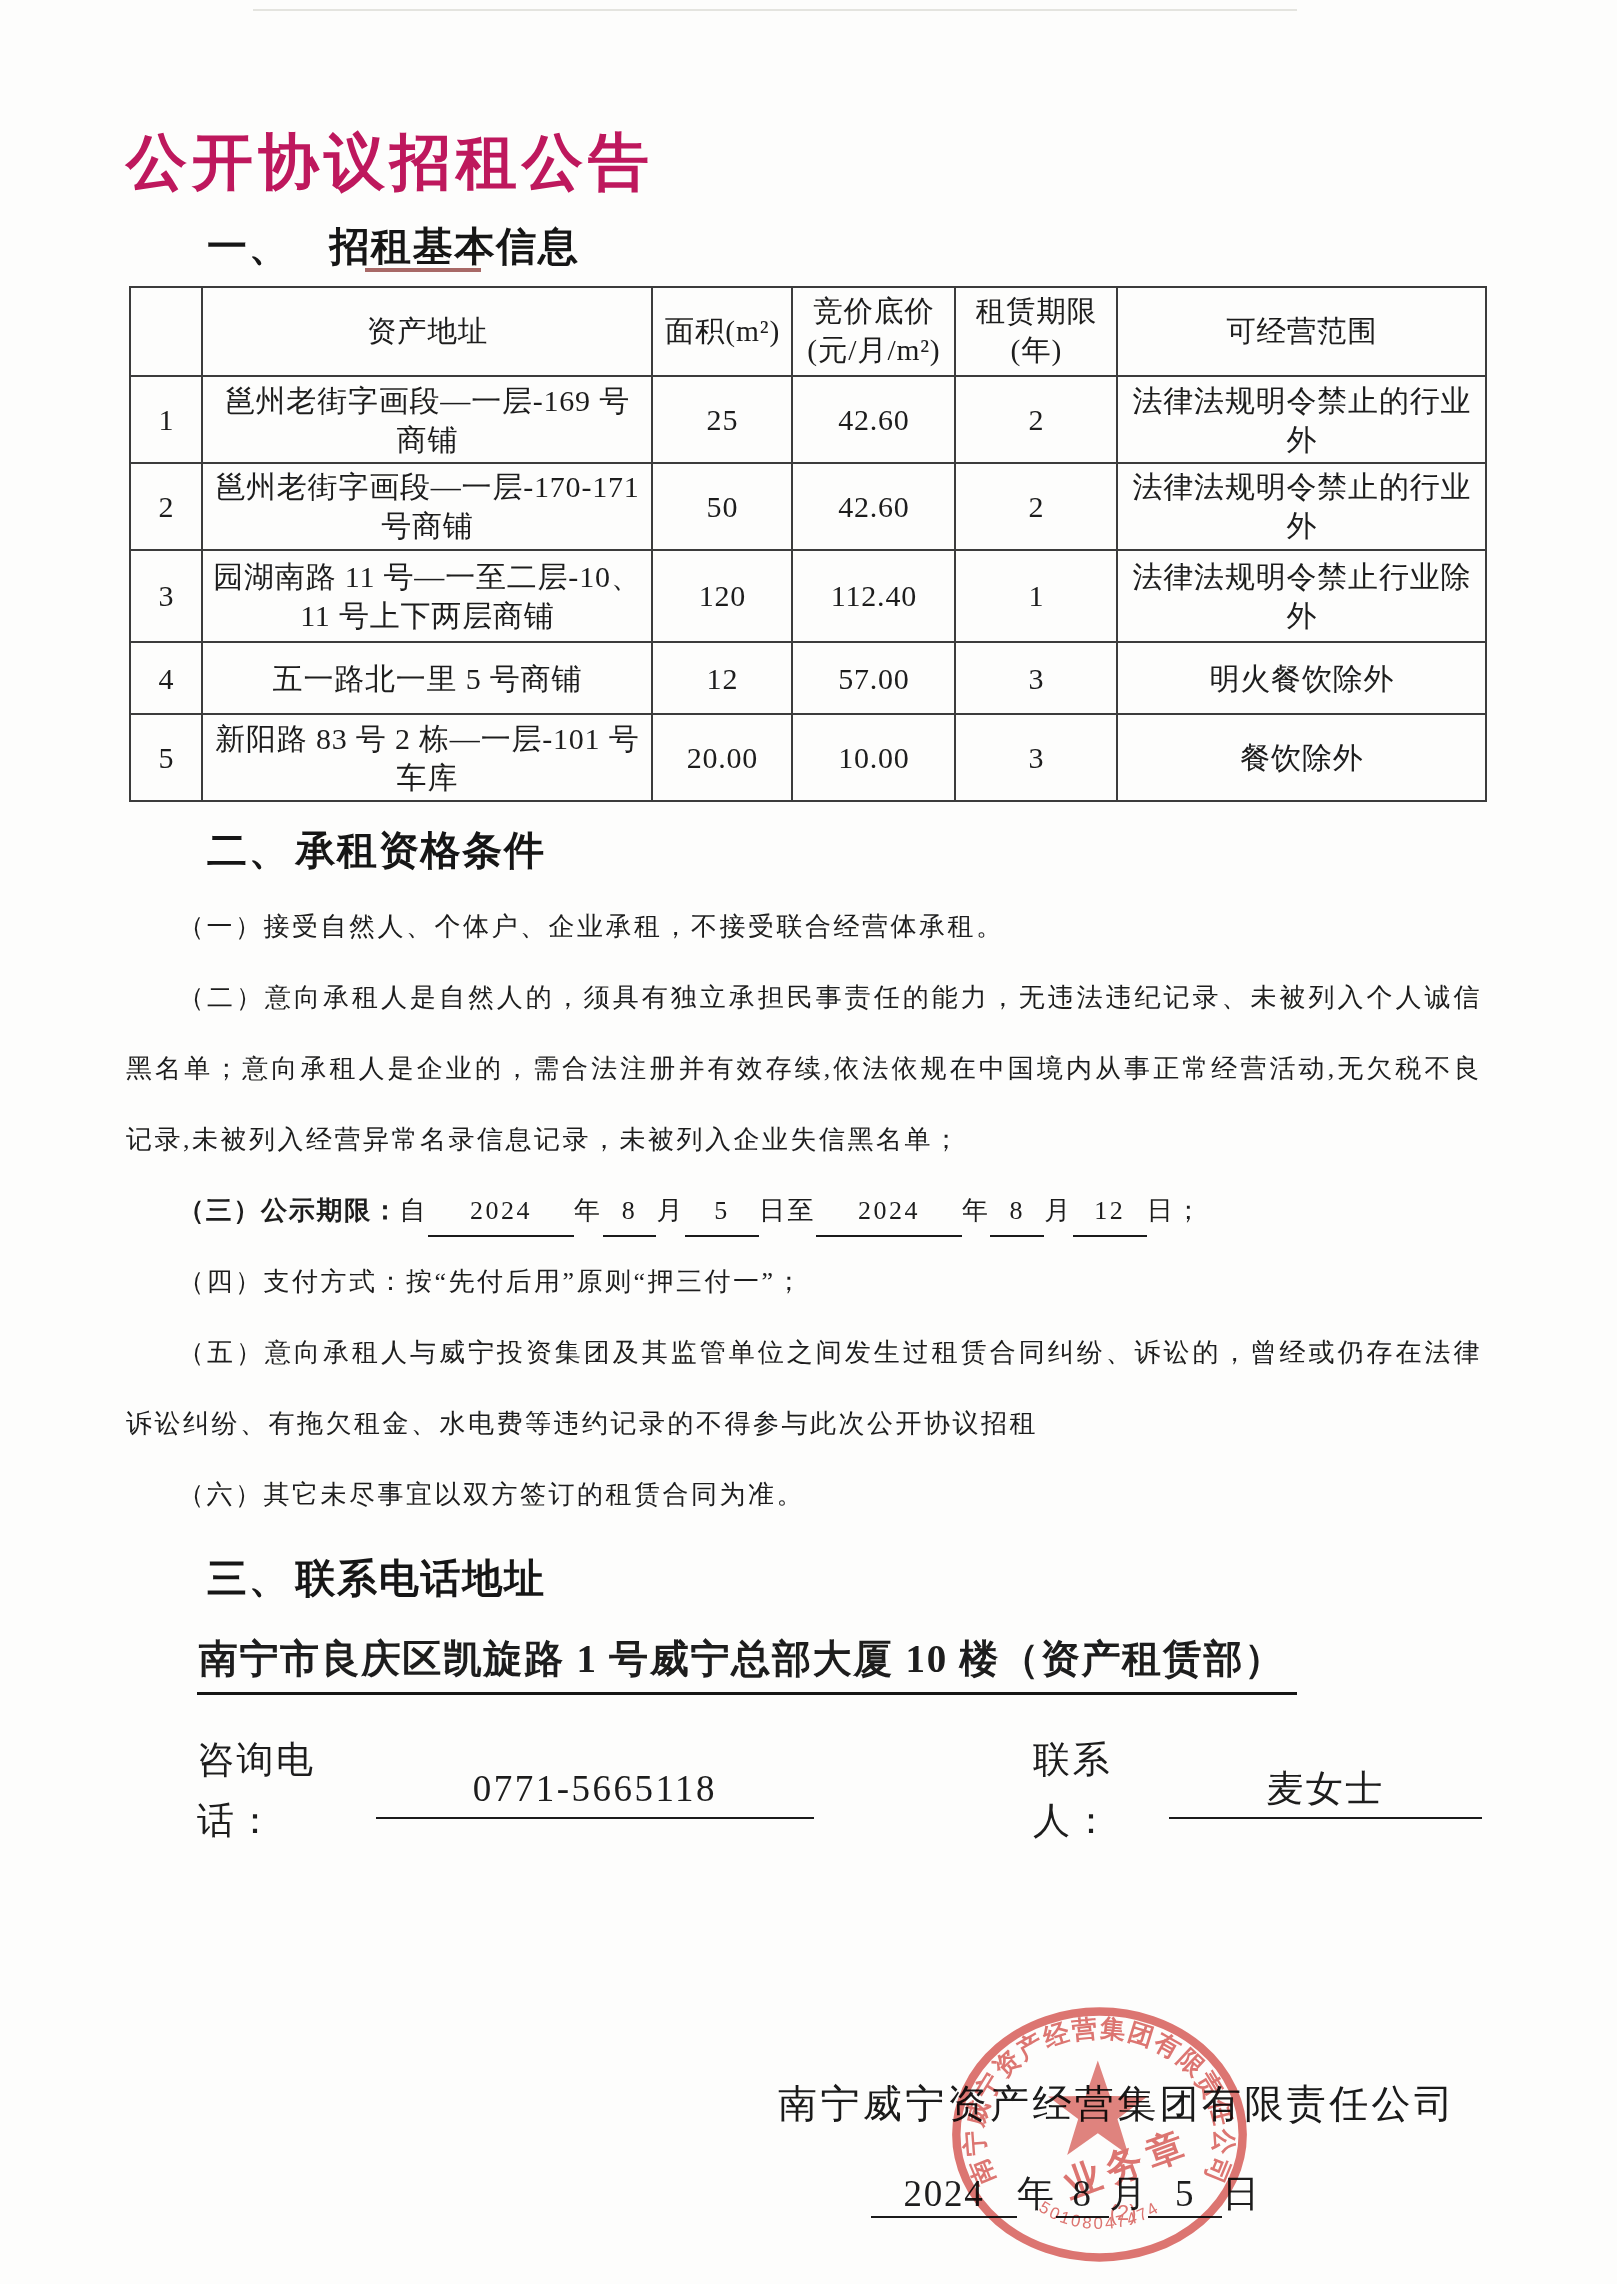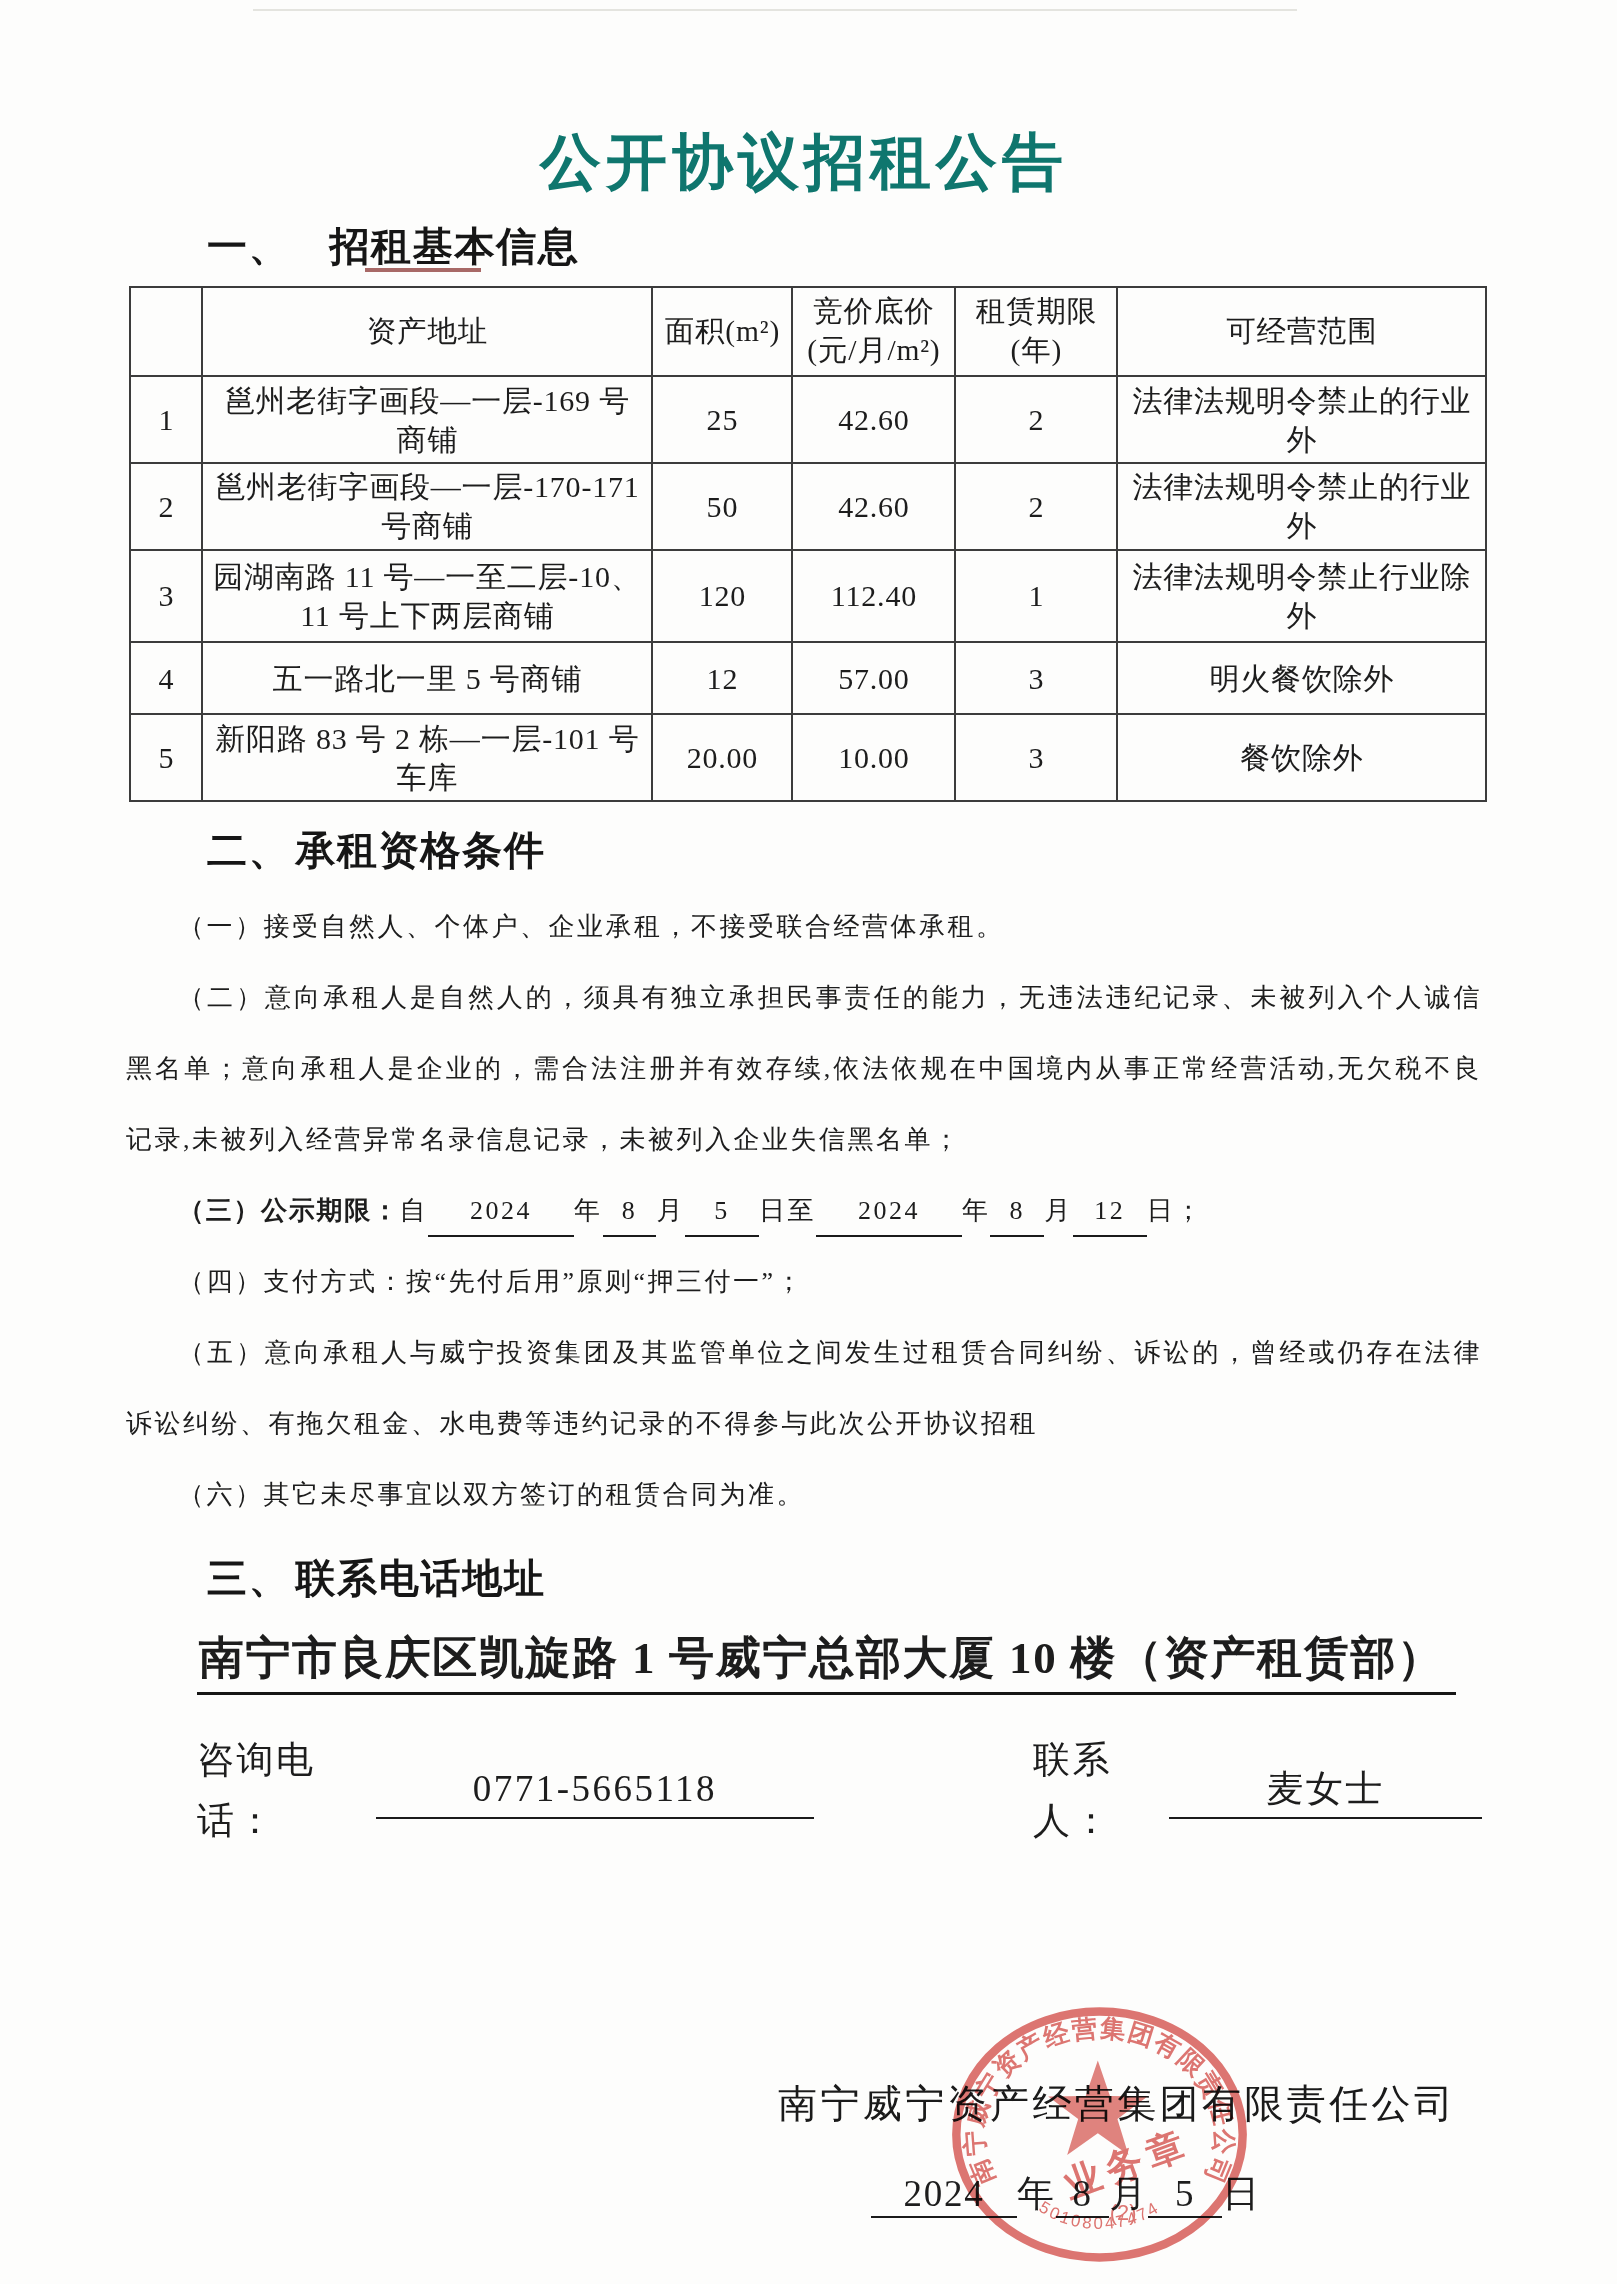--- a/index.html
+++ b/index.html
@@ -10,27 +10,27 @@
     background:#fdfdfc;
     overflow:hidden;
     color:#1d1d1d;
     font-family:"Liberation Serif","DejaVu Serif",serif;
   }
   .scanline{position:absolute;top:9.3px;left:253px;width:1044px;height:1.7px;background:#e4e4df;}
   .content{padding:126px 135px 0 126px;}
 
   .title{
     margin:0;
-    text-align:center;
+    text-align:left;
     font-family:"Liberation Sans","DejaVu Sans",sans-serif;
     font-weight:bold;
     font-size:61px;
     line-height:72px;
     letter-spacing:5px;
-    color:#0f766e;
+    color:#be185d;
   }
   .intro{
     margin:98px 0 0 0;
     font-size:35px;
     line-height:71px;
     letter-spacing:2.5px;
     text-align:justify;
     text-indent:2em;
   }
 
@@ -99,21 +99,21 @@
     text-indent:0;
   }
   .u.year{min-width:126px;padding:0 10px;}
   .u.mon{min-width:37px;padding:0 8.4px;}
   .u.day{min-width:54px;padding:0 10px;}
 
   .addr-line{margin:23.6px 0 0 71px;}
   .addr-underline{
     display:inline-block;
     font-weight:bold;
-    font-size:45px;
+    font-size:39px;
     line-height:61px;
     letter-spacing:1.7px;
     border-bottom:3.4px solid #161616;
     padding:0 11.8px 3.4px 1.7px;
   }
   .contact-row{
     display:flex;
     align-items:center;
     margin:34px 0 0 71px;
     font-size:37px;

